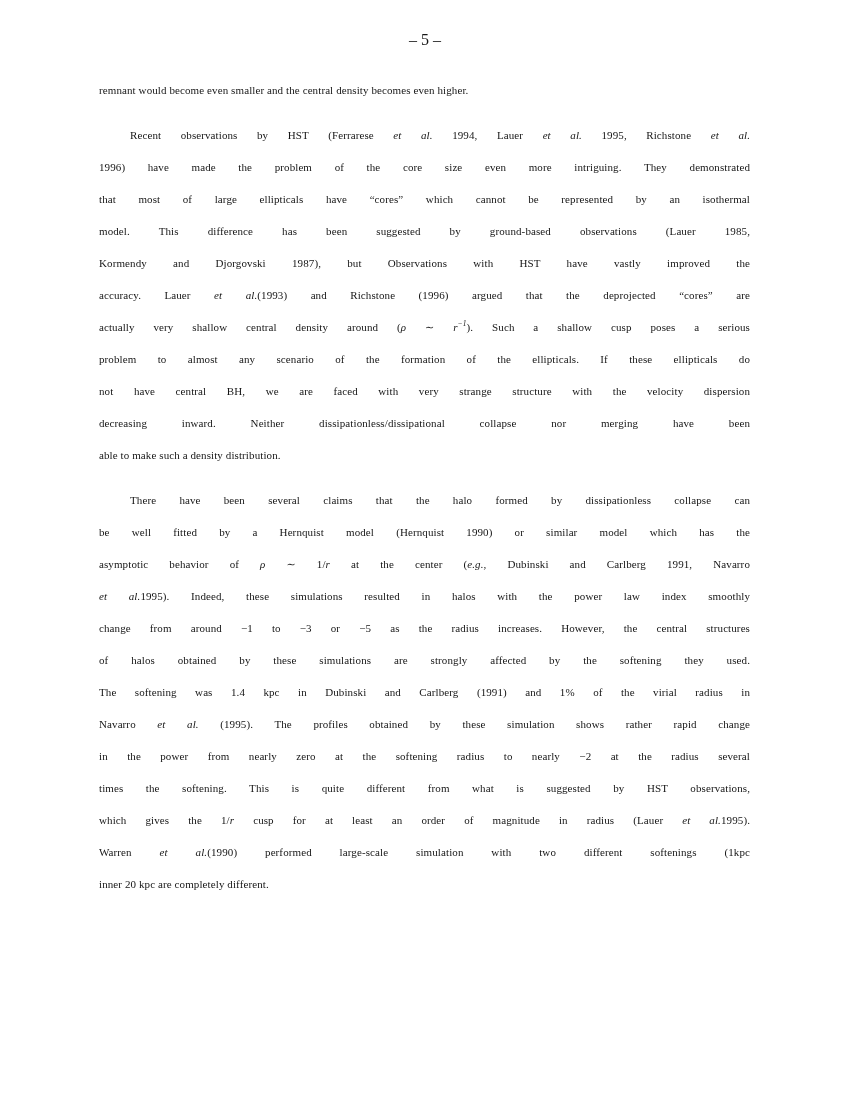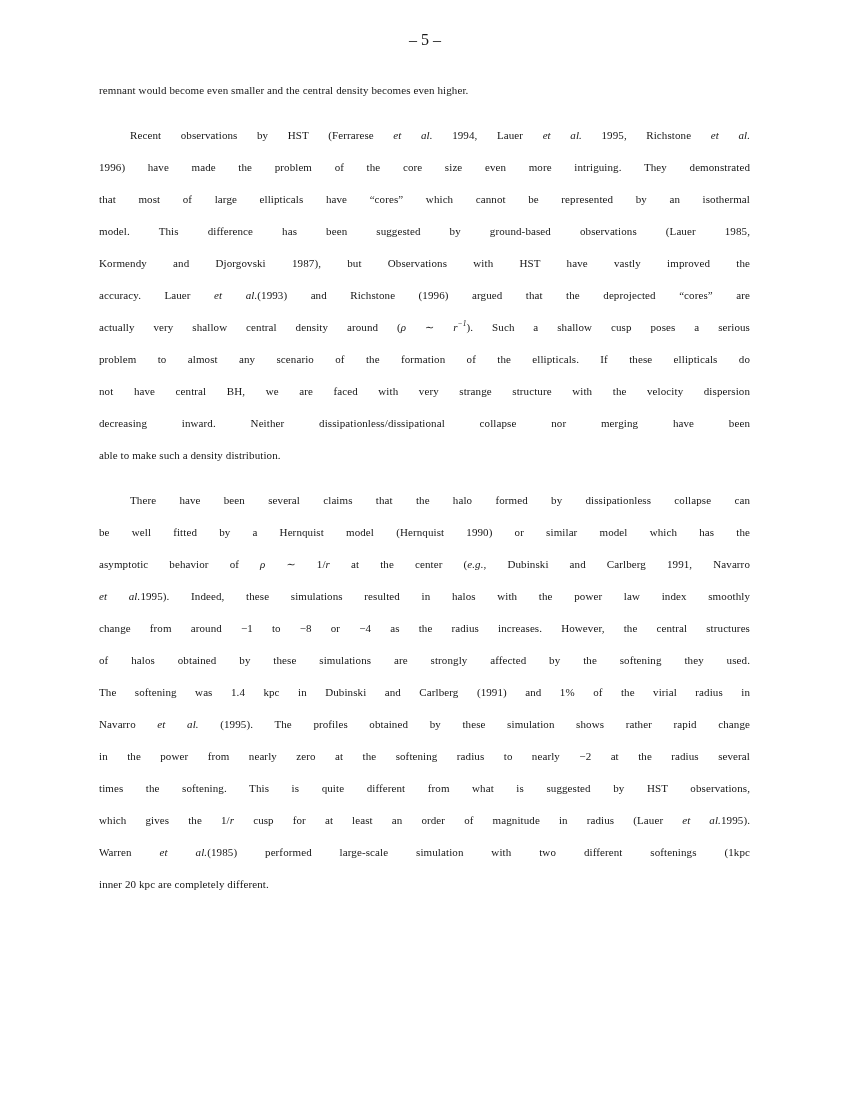--- a/index.html
+++ b/index.html
@@ -79,24 +79,24 @@
         <div class="line j"><span>problem to almost any scenario of the formation of the ellipticals. If these ellipticals do</span></div>
         <div class="line j"><span>not have central BH, we are faced with very strange structure with the velocity dispersion</span></div>
         <div class="line j"><span>decreasing inward. Neither dissipationless/dissipational collapse nor merging have been</span></div>
         <div class="line"><span>able to make such a density distribution.</span></div>
       </div>
       <div class="para">
         <div class="line j first-indent"><span>There have been several claims that the halo formed by dissipationless collapse can</span></div>
         <div class="line j"><span>be well fitted by a Hernquist model (Hernquist 1990) or similar model which has the</span></div>
         <div class="line j"><span>asymptotic behavior of </span><span class="seg-i">ρ</span><span> ∼ 1/</span><span class="seg-i">r</span><span> at the center (</span><span class="seg-i">e.g.</span><span>, Dubinski and Carlberg 1991, Navarro</span></div>
         <div class="line j"><span class="seg-i">et al.</span><span>1995). Indeed, these simulations resulted in halos with the power law index smoothly</span></div>
-        <div class="line j"><span>change from around −1 to −8 or −4 as the radius increases. However, the central structures</span></div>
+        <div class="line j"><span>change from around −1 to −3 or −5 as the radius increases. However, the central structures</span></div>
         <div class="line j"><span>of halos obtained by these simulations are strongly affected by the softening they used.</span></div>
         <div class="line j"><span>The softening was 1.4 kpc in Dubinski and Carlberg (1991) and 1% of the virial radius in</span></div>
         <div class="line j"><span>Navarro </span><span class="seg-i">et al.</span><span> (1995). The profiles obtained by these simulation shows rather rapid change</span></div>
         <div class="line j"><span>in the power from nearly zero at the softening radius to nearly −2 at the radius several</span></div>
         <div class="line j"><span>times the softening. This is quite different from what is suggested by HST observations,</span></div>
         <div class="line j"><span>which gives the 1/</span><span class="seg-i">r</span><span> cusp for at least an order of magnitude in radius (Lauer </span><span class="seg-i">et al.</span><span>1995).</span></div>
-        <div class="line j"><span>Warren </span><span class="seg-i">et al.</span><span>(1985) performed large-scale simulation with two different softenings (1kpc</span></div>
+        <div class="line j"><span>Warren </span><span class="seg-i">et al.</span><span>(1990) performed large-scale simulation with two different softenings (1kpc</span></div>
         <div class="line"><span>inner 20 kpc are completely different.</span></div>
       </div>
     </div>
 </div>
 
 </body></html>

